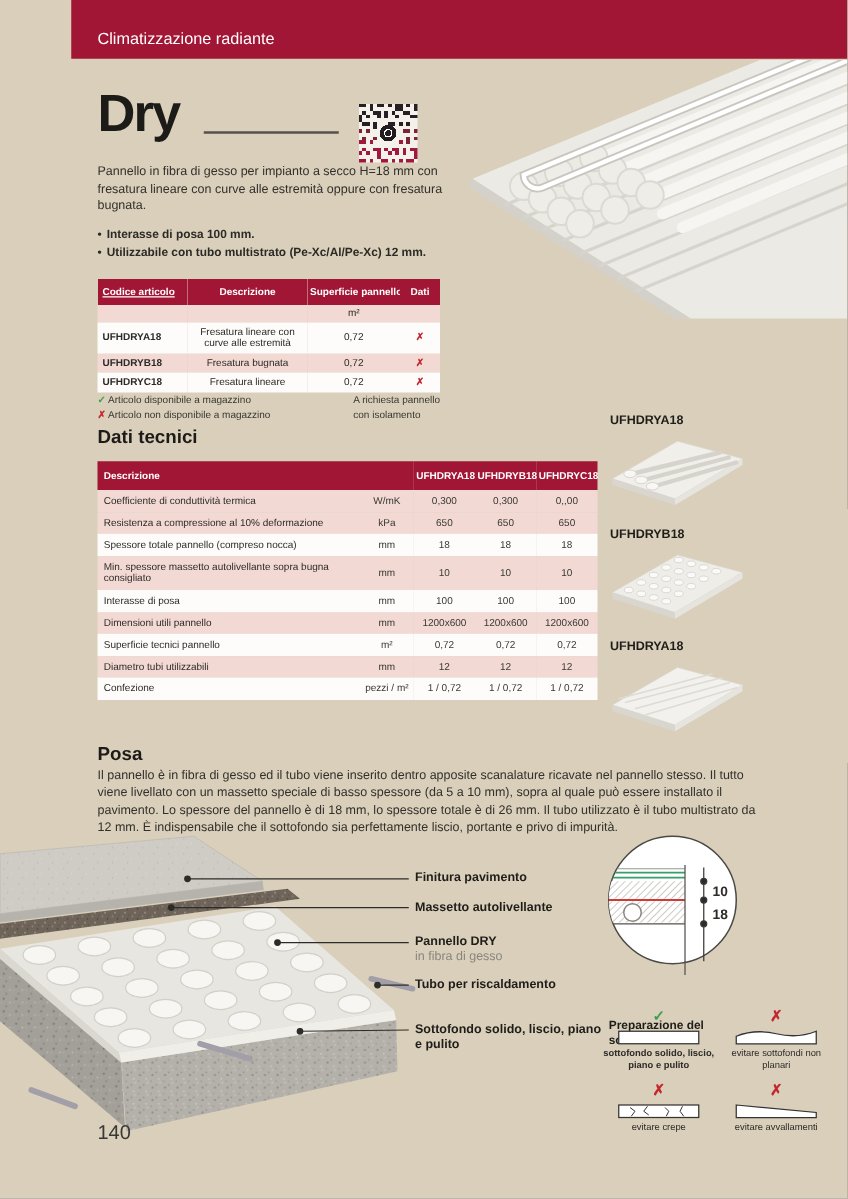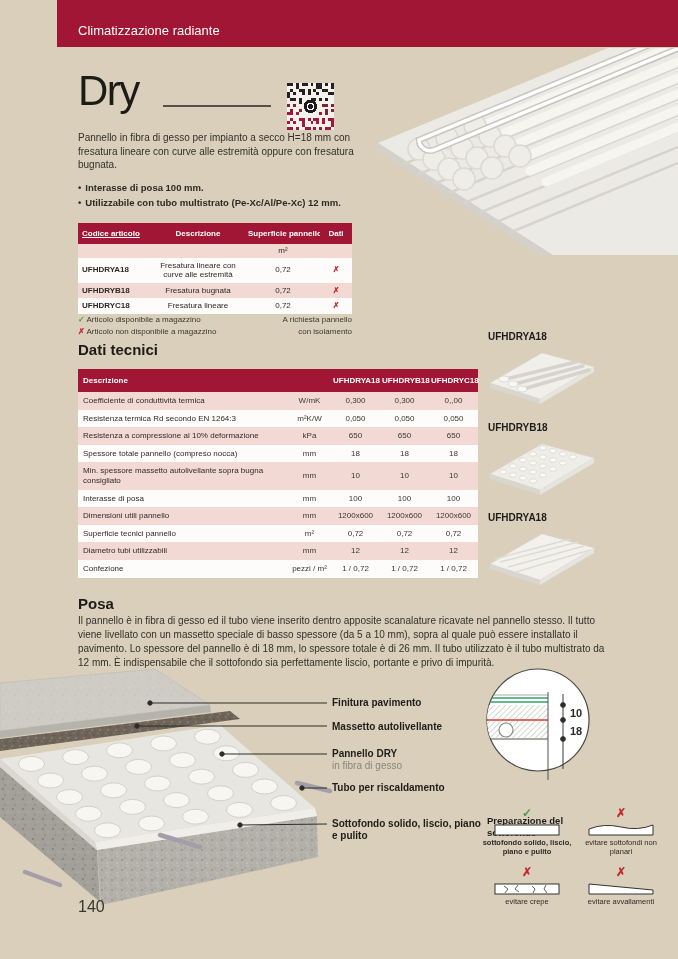--- a/index.html
+++ b/index.html
@@ -6,21 +6,21 @@
     --red:#a11535; --beige:#d9cfba; --pink:#f2d9d3; --ink:#2c2a26;
     --green:#3f9e4d; --xred:#c3272f;
   }
   *{box-sizing:border-box}
   body{margin:0;background:#888;font-family:"Liberation Sans",sans-serif;}
   .page{position:relative;width:678px;height:959px;background:var(--beige);
         overflow:hidden;color:var(--ink);margin:0 auto;padding-left:44px;}
   .topbar{position:absolute;left:57px;right:0;top:0;height:47px;background:var(--red);
           color:#fff;font-size:13px;display:flex;align-items:flex-end;
           padding:0 0 9px 21px;}
-  .h-title{position:absolute;left:78px;top:70px;margin:0;font-size:42px;font-weight:normal;
+  .h-title{position:absolute;left:78px;top:70px;margin:0;font-size:42px;font-weight:bold;
            letter-spacing:-1.5px;color:#1d1b18;line-height:1;}
   .title-line{position:absolute;left:163px;top:105px;width:108px;height:2px;background:#55524c;}
   .qr{position:absolute;left:287px;top:83px;width:47px;height:47px;}
   .desc{position:absolute;left:78px;top:131px;width:276px;margin:0;font-size:10px;
         line-height:1.36;color:#33302c;}
   .bullets{position:absolute;left:78px;top:181px;width:300px;font-size:9.5px;
            font-weight:bold;line-height:1.55;}
   .bullet{display:flex;gap:4px;}
   table{border-collapse:collapse;}
   .t1{position:absolute;left:78px;top:223px;width:274px;font-size:8px;table-layout:fixed;}
@@ -31,21 +31,21 @@
   .t1 .c2{width:74px;text-align:center;}
   .t1 .c3{width:32px;text-align:center;}
   .t1 td{padding:3px 2px;text-align:center;line-height:1.2;background:#fdfcfa;}
   .t1 td:first-child{text-align:left;padding-left:4px;font-weight:bold;}
   .t1 tr.urow td{background:var(--pink);padding:2px;}
   .t1 tr.alt td{background:var(--pink);}
   .xmark{color:var(--xred);font-weight:bold;}
   .vmark{color:var(--green);font-weight:bold;}
   .legend{position:absolute;left:78px;top:314px;width:274px;display:flex;
           justify-content:space-between;font-size:8px;line-height:1.55;color:#3a3833;}
-  .legend .note{text-align:right;}
+  .legend .note{}
   .sec-h{position:absolute;left:78px;margin:0;font-size:15px;font-weight:bold;color:#1d1b18;}
   .t2{position:absolute;left:78px;top:369px;width:400px;font-size:8px;table-layout:fixed;}
   .t2 th{background:var(--red);color:#fff;font-weight:bold;padding:7px 2px;white-space:nowrap;}
   .t2 .d{width:210px;text-align:left;padding-left:5px;}
   .t2 .u{width:43px;text-align:center;}
   .t2 .v{width:49px;text-align:center;}
   .t2 td{padding:4px 2px;text-align:center;line-height:1.2;background:#fdfcfa;color:#3a3833;}
   .t2 td:first-child{text-align:left;padding-left:5px;color:#2e2b28;}
   .t2 tr.alt td{background:var(--pink);}
   .posa-p{position:absolute;left:78px;top:614px;width:538px;margin:0;font-size:10px;
@@ -256,27 +256,20 @@
       <th class="v">UFHDRYB18</th>
       <th class="v">UFHDRYC18</th>
     </tr>
     <tr class="alt">
       <td>Coefficiente di conduttività termica</td>
           <td>W/mK</td>
       <td>0,300</td>
           <td>0,300</td>
           <td>0,,00</td>
     </tr>
-    <tr>
-      <td>Resistenza termica Rd secondo EN 1264:3</td>
-          <td>m²K/W</td>
-      <td>0,050</td>
-          <td>0,050</td>
-          <td>0,050</td>
-    </tr>
     <tr class="alt">
       <td>Resistenza a compressione al 10% deformazione</td>
           <td>kPa</td>
       <td>650</td>
           <td>650</td>
           <td>650</td>
     </tr>
     <tr>
       <td>Spessore totale pannello (compreso nocca)</td>
           <td>mm</td>

